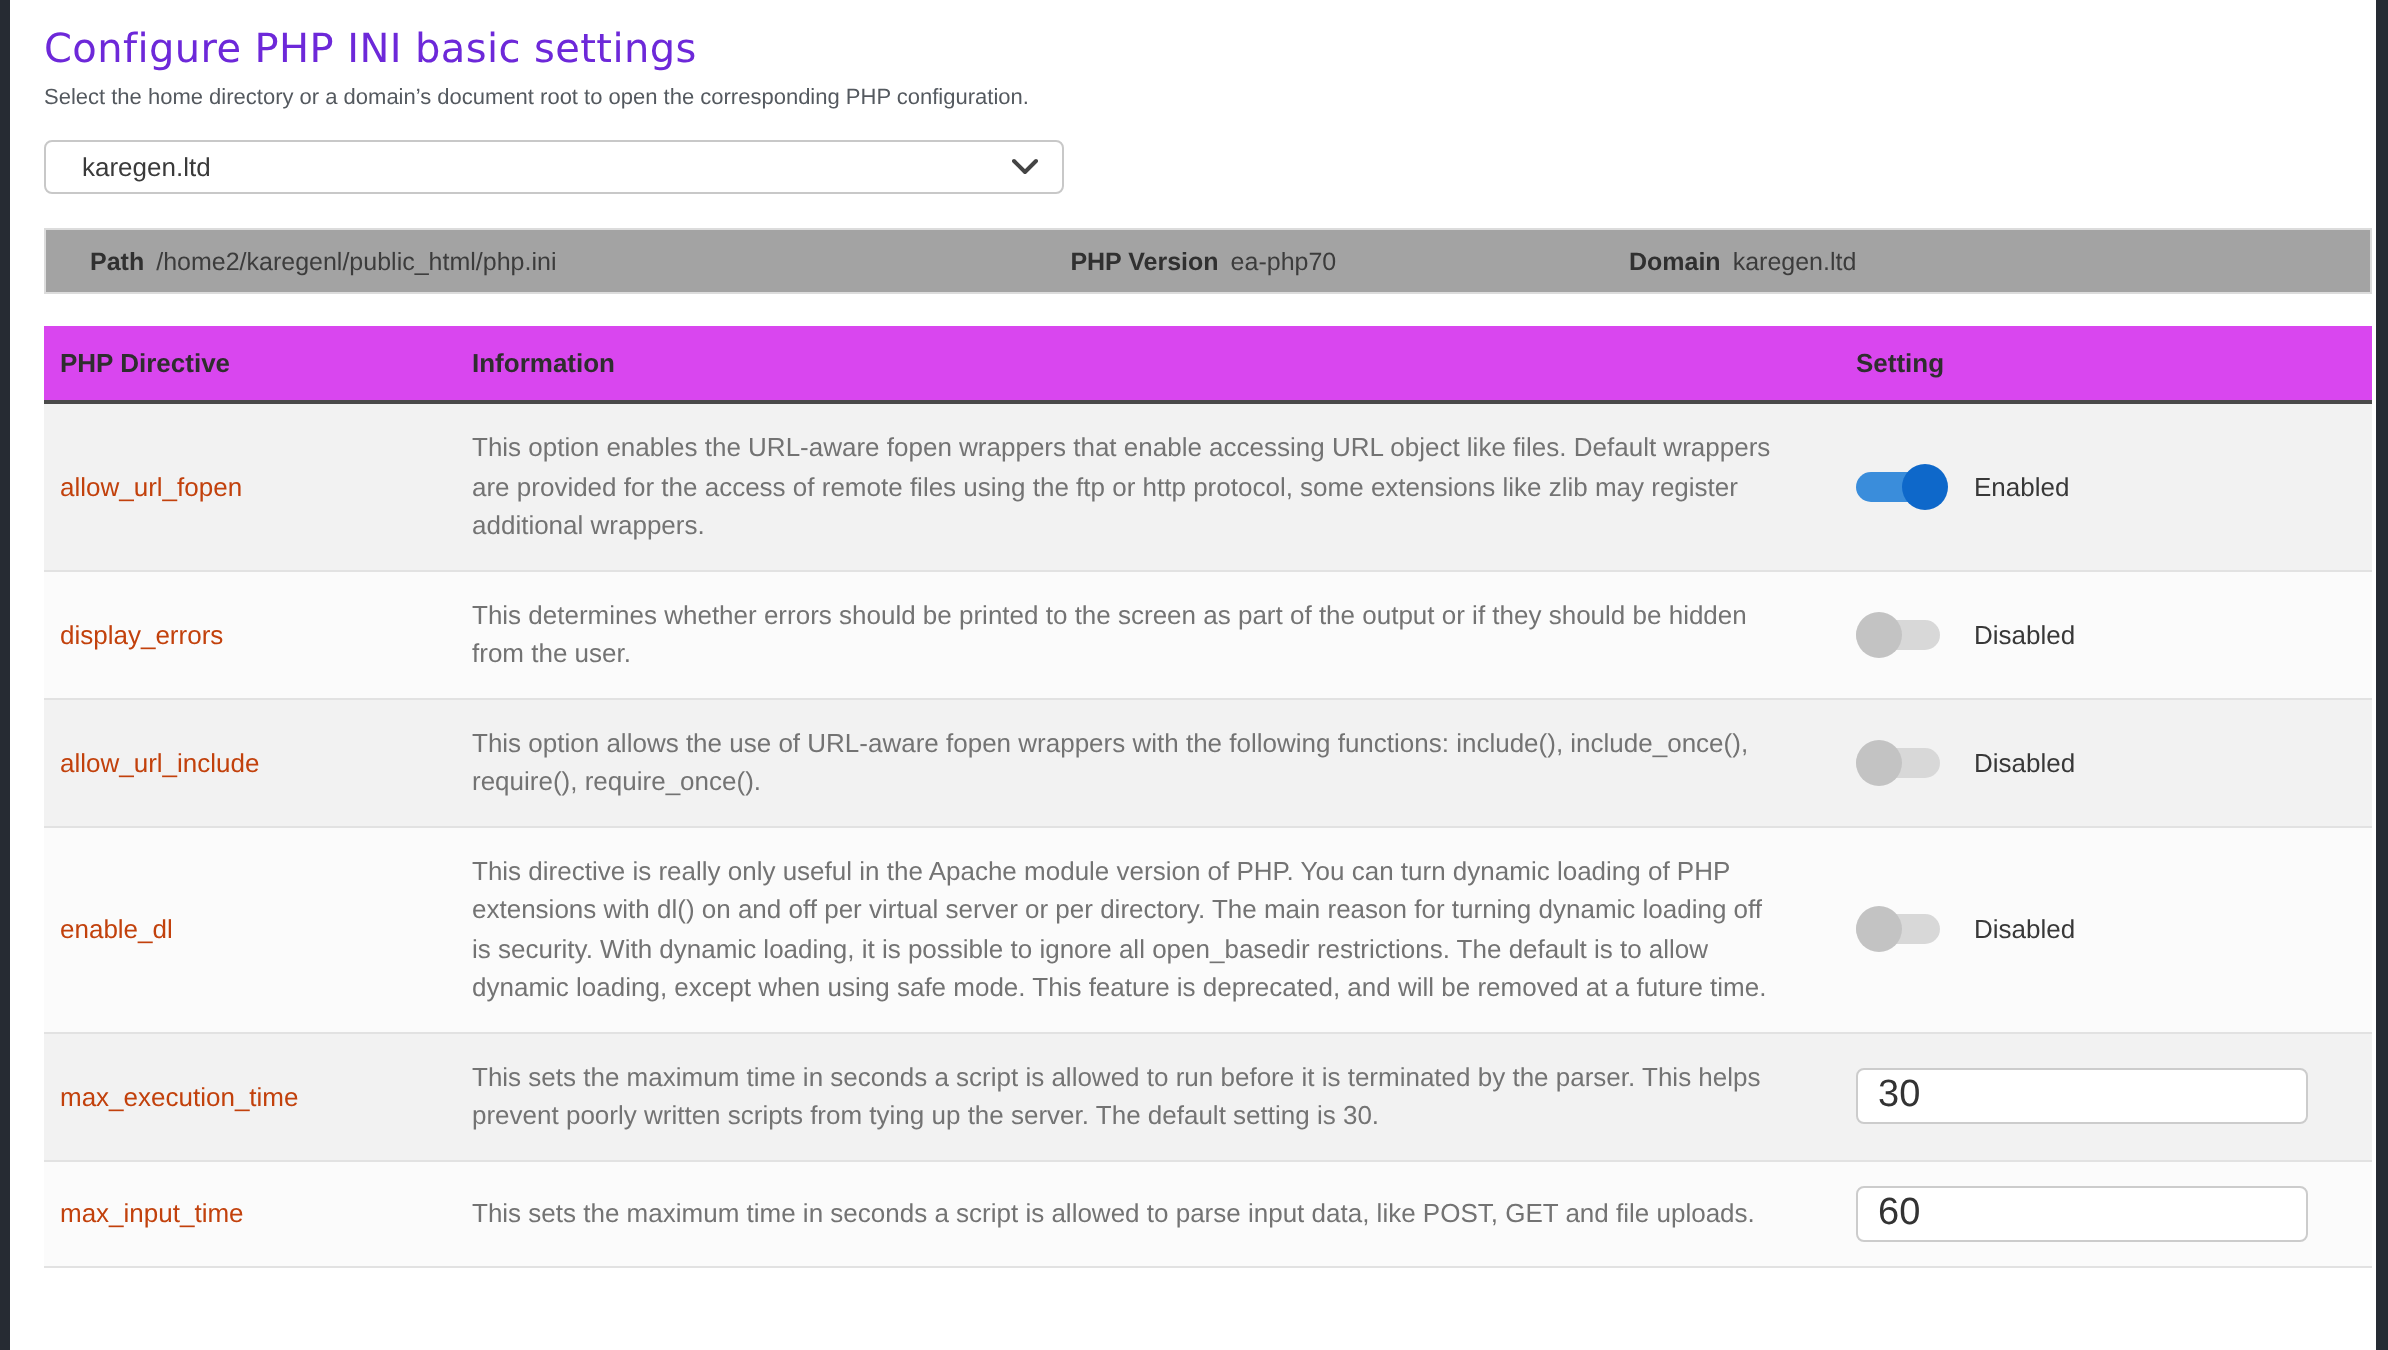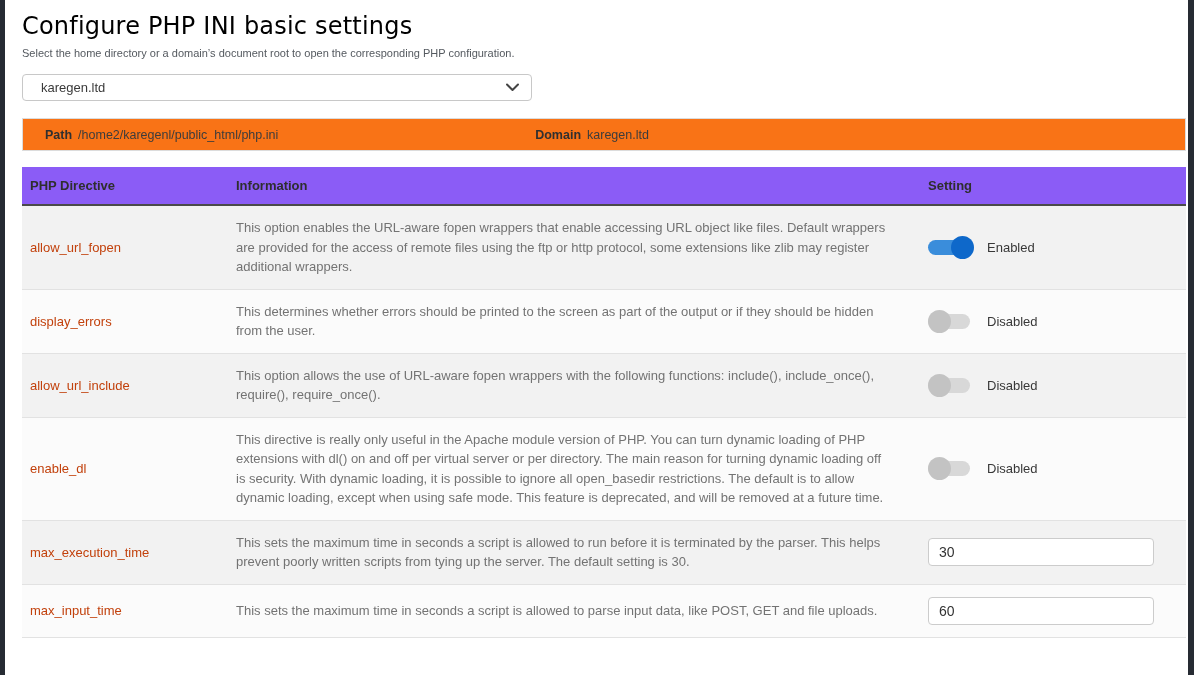--- a/index.html
+++ b/index.html
@@ -15,22 +15,22 @@
     background: var(--edge, #262b33);
     z-index: 10;
   }
   .edge-left  { left: 0; width: 5px; }
   .edge-right { right: 0; width: 6px; }
 
   .content { margin: 0 8px 0 22px; }
 
   h1.page-title {
     font-family: "DejaVu Sans", sans-serif;
-    font-size: 24px; font-weight: 500;
-    color: #000000;
+    font-size: 20px; font-weight: 500;
+    color: #6d28d9;
     padding-top: 12px;
     margin-bottom: 7px;
     letter-spacing: 0.2px;
   }
   .subtitle {
     font-size: 11px; color: #54595f;
     margin-bottom: 15px;
   }
 
   .select-box {
@@ -40,21 +40,21 @@
     display: flex; align-items: center; justify-content: space-between;
     padding: 0 12px 0 18px;
     font-size: 13px; color: #3a3a3a;
     margin-bottom: 17px;
     cursor: pointer;
   }
   .select-box .chevron { display: flex; align-items: center; }
 
   .info-bar {
     height: 33px;
-    background: #f97316;
+    background: #a3a3a3;
     border: 1px solid #dcdcdc;
     display: grid;
     grid-template-columns: 43% 24.5% 1fr;
     align-items: center;
     padding-left: 22px;
     font-size: 12.5px;
     color: #3c3c3c;
     margin-bottom: 16px;
   }
   .info-item b { font-weight: 700; color: #303030; margin-right: 6px; }
@@ -65,21 +65,21 @@
     font-size: 13px;
     margin-top: 4px;
   }
   table.directives col.c-directive { width: 206px; }
   table.directives col.c-info      { width: 692px; }
   thead th {
     text-align: left;
     font-size: 13px; font-weight: 700; color: #2e2e2e;
     padding: 11px 8px;
     border-bottom: 2px solid #4a4a4a;
-    background: #8b5cf6;
+    background: #d946ef;
   }
   tbody tr:nth-child(odd)  { background: #f2f2f2; }
   tbody tr:nth-child(even) { background: #fbfbfb; }
   tbody td {
     padding: 12px 8px;
     vertical-align: middle;
     border-bottom: 1px solid #e2e2e2;
   }
   td.cell-directive { color: #c2410c; }
   td.cell-info {
@@ -114,21 +114,21 @@
     margin-left: 13px;
     color: #383838;
     vertical-align: middle;
   }
 
   input.setting-input {
     width: 226px; height: 28px;
     border: 1px solid #cccccc; border-radius: 4px;
     padding: 0 10px;
     font-family: "Liberation Sans", sans-serif;
-    font-size: 14px; color: #333;
+    font-size: 19px; color: #333;
     background: #fff;
     outline: none;
   }
 </style>
 </head>
 <body>
 
 <div class="edge edge-left"></div>
 <div class="edge edge-right"></div>
 
@@ -142,20 +142,23 @@
     <span class="chevron">
       <svg width="13" height="9" viewBox="0 0 13 9">
           <polyline points="1,1.5 6.5,7 12,1.5" fill="none" stroke="#444" stroke-width="2" stroke-linecap="round" stroke-linejoin="round"></polyline>
         </svg>
     </span>
   </div>
 
   <div class="info-bar">
     <div class="info-item">
       <b>Path</b><span>/home2/karegenl/public_html/php.ini</span>
+    </div>
+    <div class="info-item">
+      <b>PHP Version</b><span>ea-php70</span>
     </div>
     <div class="info-item">
       <b>Domain</b><span>karegen.ltd</span>
     </div>
   </div>
 
   <table class="directives">
     <colgroup>
         <col class="c-directive">
         <col class="c-info">

